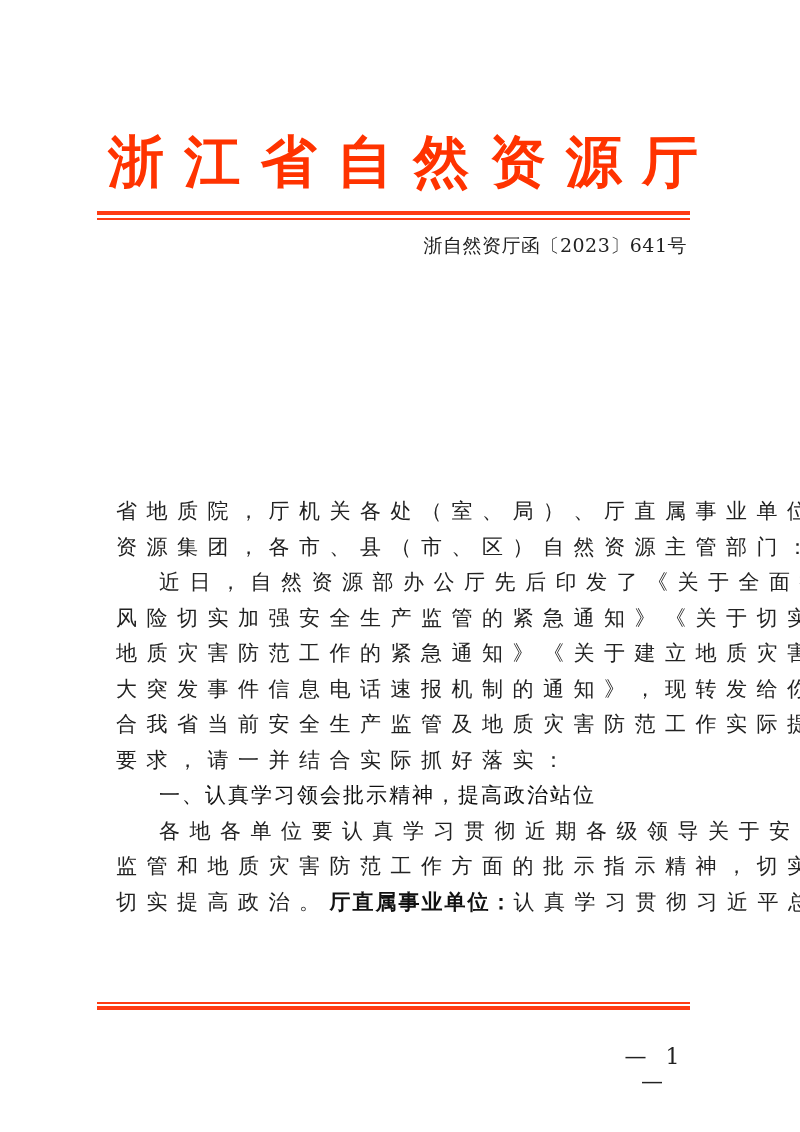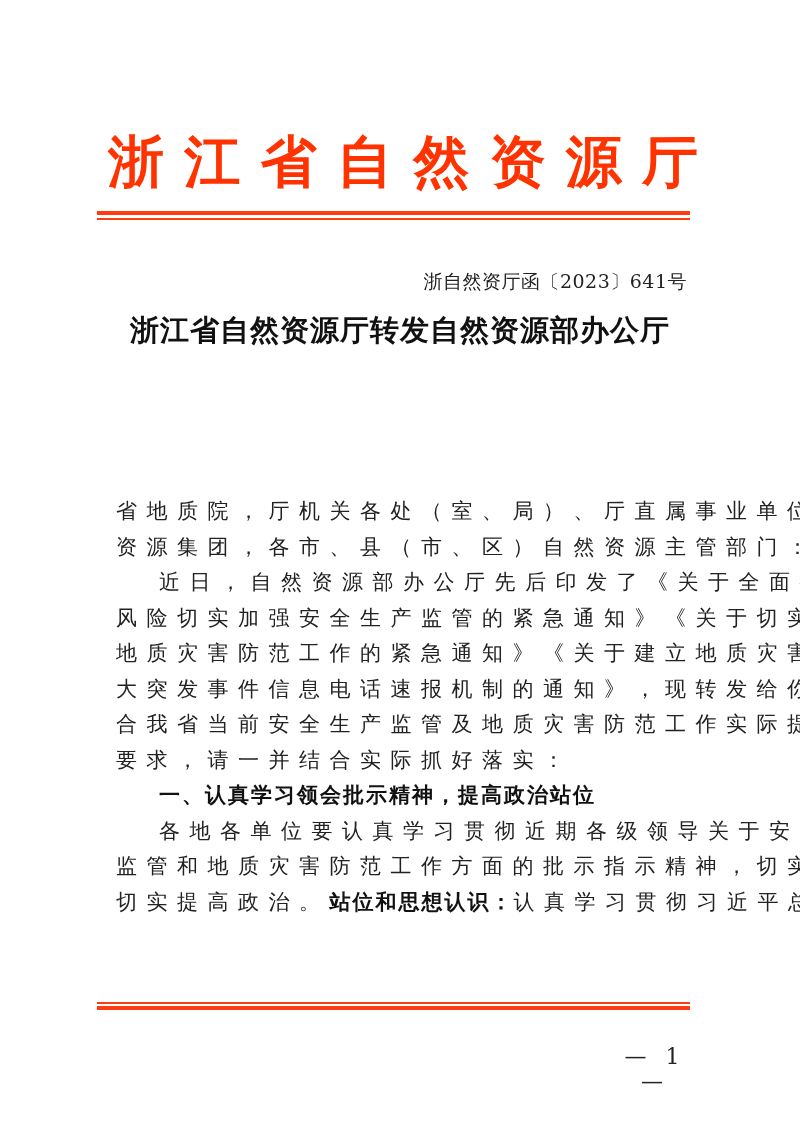--- a/index.html
+++ b/index.html
@@ -4,31 +4,31 @@
 <style>
   html, body { margin: 0; padding: 0; background: #ffffff; }
   body { width: 800px; height: 1132px; position: relative; overflow: hidden;
          font-family: "DejaVu Serif", "Liberation Serif", serif; color: #1a1a1a; }
   .masthead { position: absolute; left: 108px; top: 128px; width: 590px; height: 66px;
               display: flex; justify-content: space-between; align-items: center; }
   .masthead span { font-family: "DejaVu Serif", serif; font-weight: bold; font-size: 56px;
                    color: #ff3300; line-height: 66px; }
   .rule { position: absolute; left: 97px; width: 593px; background: #ff3b12; }
   .docno { position: absolute; top: 233px; right: 113px; font-size: 19px; color: #222;
-           letter-spacing: 0.5px; font-family: "DejaVu Serif", serif; margin-top: 36px; }
+           letter-spacing: 0.5px; font-family: "DejaVu Serif", serif; }
   .title { position: absolute; left: 100px; width: 600px; top: 305px; text-align: center;
            font-family: "DejaVu Serif", serif; font-weight: bold; font-size: 29px;
            line-height: 50px; color: #111; letter-spacing: 1px; }
   .title div { white-space: nowrap; }
   .body { position: absolute; left: 116px; top: 494px; width: 575px;
           font-family: "DejaVu Sans", sans-serif; font-size: 21px; line-height: 35.5px;
           color: #222; letter-spacing: 9.5px; }
   .body .ln { white-space: nowrap; height: 35.5px; }
   .body .ind { padding-left: 43px; }
-  .body .heading { font-weight: bold; letter-spacing: 2px; color: #111; }
+  .body .heading { font-weight: normal; letter-spacing: 2px; color: #111; }
   .body b { font-weight: bold; color: #111; letter-spacing: 2px; }
   .pageno { position: absolute; top: 1044px; left: 610px; width: 90px; text-align: center;
             font-size: 22px; color: #222; letter-spacing: 6px; font-family: "DejaVu Serif", serif; }
 </style>
 </head>
 <body>
 
 <div class="masthead">
   <span>浙</span>
   <span>江</span>
@@ -39,34 +39,33 @@
   <span>源</span>
   <span>厅</span>
 </div>
 
 <div class="rule" style="top:211px;height:4px;"></div>
 <div class="rule" style="top:218px;height:2px;"></div>
 
 <div class="docno">浙自然资厅函〔2023〕641号</div>
 
 <div class="title">
-  <div>浙江省自然资源厅转发自然资源部办公厅</div>
 </div>
 
 <div class="body">
   <div class="ln">省地质院，厅机关各处（室、局）、厅直属事业单位，省自然</div>
   <div class="ln">资源集团，各市、县（市、区）自然资源主管部门：</div>
   <div class="ln ind">近日，自然资源部办公厅先后印发了《关于全面排查安全</div>
   <div class="ln">风险切实加强安全生产监管的紧急通知》《关于切实做好当前</div>
   <div class="ln">地质灾害防范工作的紧急通知》《关于建立地质灾害及相关重</div>
   <div class="ln">大突发事件信息电话速报机制的通知》，现转发给你们，并结</div>
   <div class="ln">合我省当前安全生产监管及地质灾害防范工作实际提出以下</div>
   <div class="ln">要求，请一并结合实际抓好落实：</div>
   <div class="ln ind heading">一、认真学习领会批示精神，提高政治站位</div>
   <div class="ln ind">各地各单位要认真学习贯彻近期各级领导关于安全生产</div>
   <div class="ln">监管和地质灾害防范工作方面的批示指示精神，切实提高政治</div>
-  <div class="ln"><span>切实提高政治。</span><b>站位和思想认识：</b><span>认真学习贯彻习近平总</span></div>
+  <div class="ln"><span>切实提高政治。</span><b>厅直属事业单位：</b><span>认真学习贯彻习近平总</span></div>
 </div>
 
 <div class="rule" style="top:1002px;height:2px;"></div>
 <div class="rule" style="top:1006px;height:4px;"></div>
 
 <div class="pageno">— 1 —</div>
 
 </body></html>

